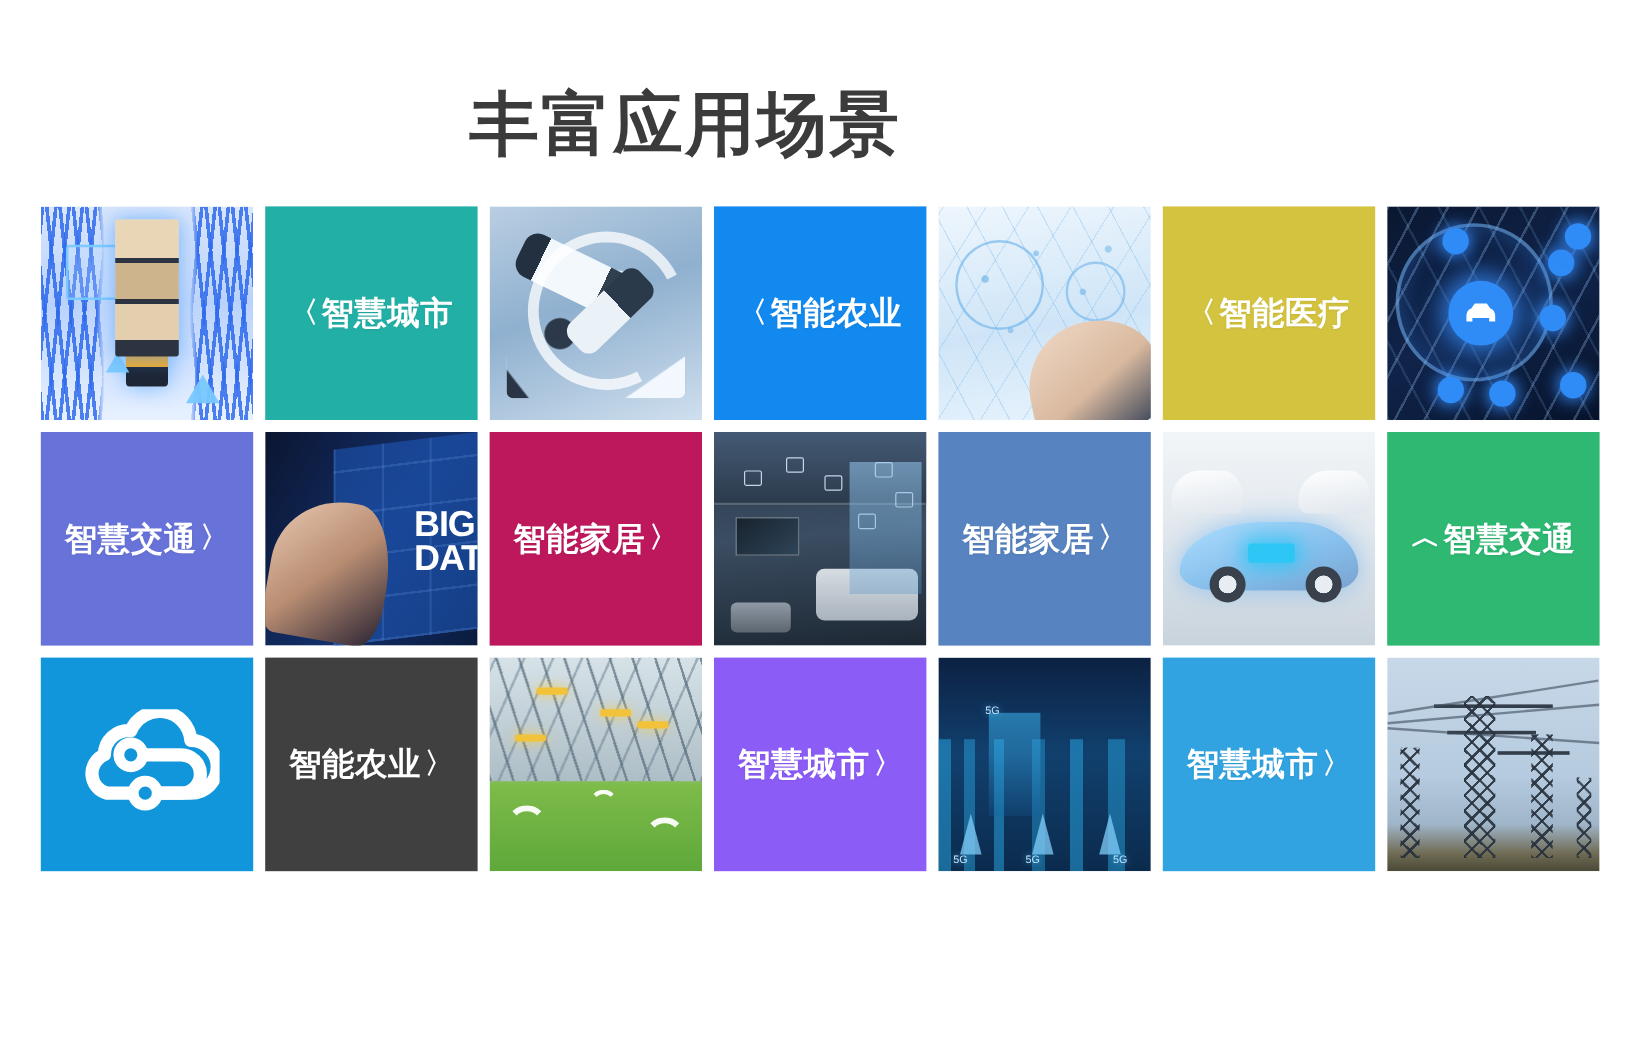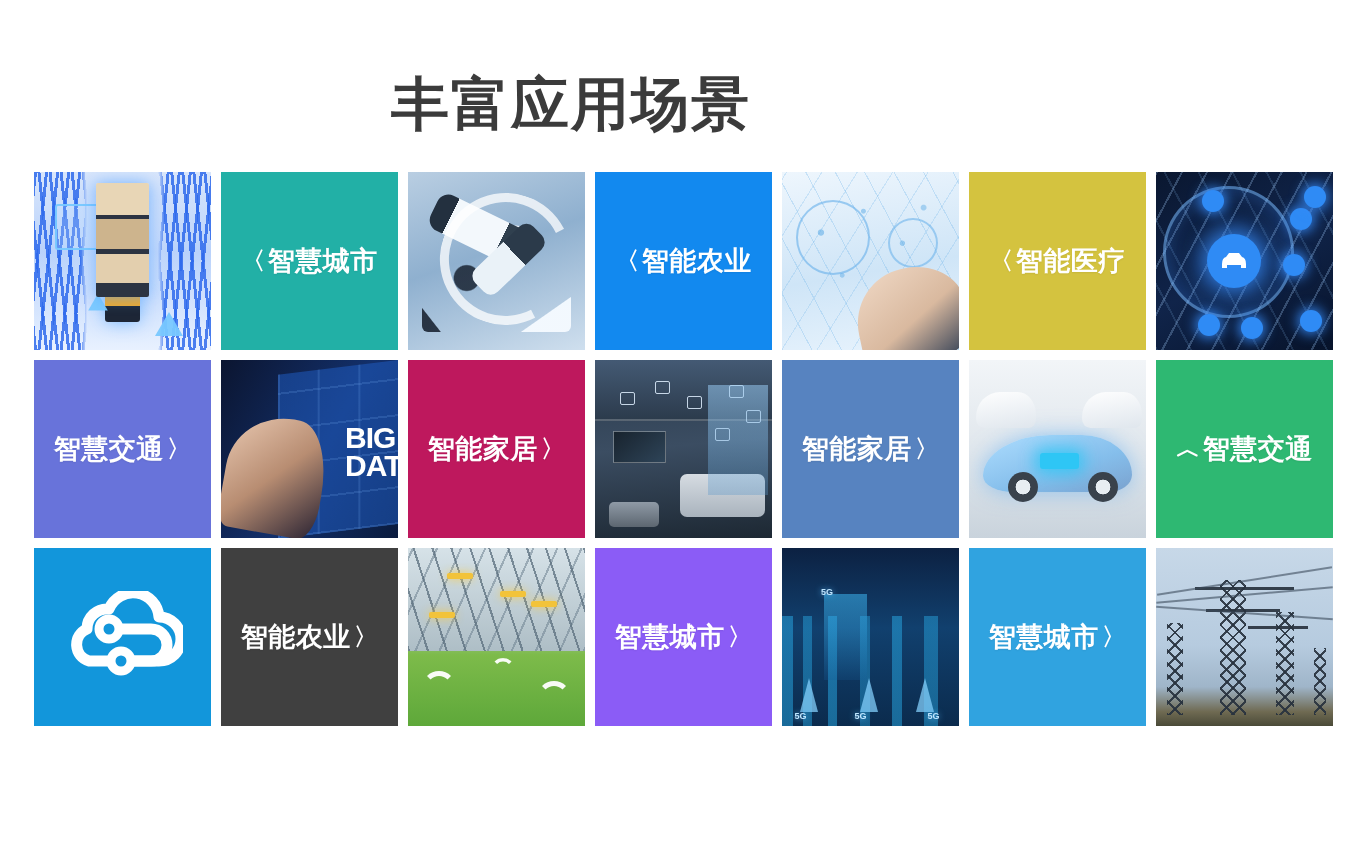--- a/index.html
+++ b/index.html
@@ -320,21 +320,21 @@
   }
   .ph-city .tower {
     position: absolute; bottom: 8%;
     width: 0; height: 0;
     border-left: 9px solid transparent;
     border-right: 9px solid transparent;
     border-bottom: 34px solid rgba(130,205,250,.75);
   }
   .ph-city .tag5g {
     position: absolute;
-    color: #bfe6ff; font-size: 9px; font-weight: 700;
+    color: #bfe6ff; font-size: 9px; font-weight: 400;
     text-shadow: 0 0 6px rgba(90,190,255,.9);
   }
   .ph-city .skyline {
     position: absolute; left: 24%; bottom: 26%; width: 24%; height: 48%;
     background: linear-gradient(180deg, rgba(60,180,240,.55), rgba(20,90,150,.25));
   }
 
   
   .ph-pylon { background: linear-gradient(180deg,#c7d8e8 0%, #b6cbdf 55%, #9fb5c9 78%, #6f6a52 92%, #4a4a38 100%); }
   .ph-pylon .tw {

